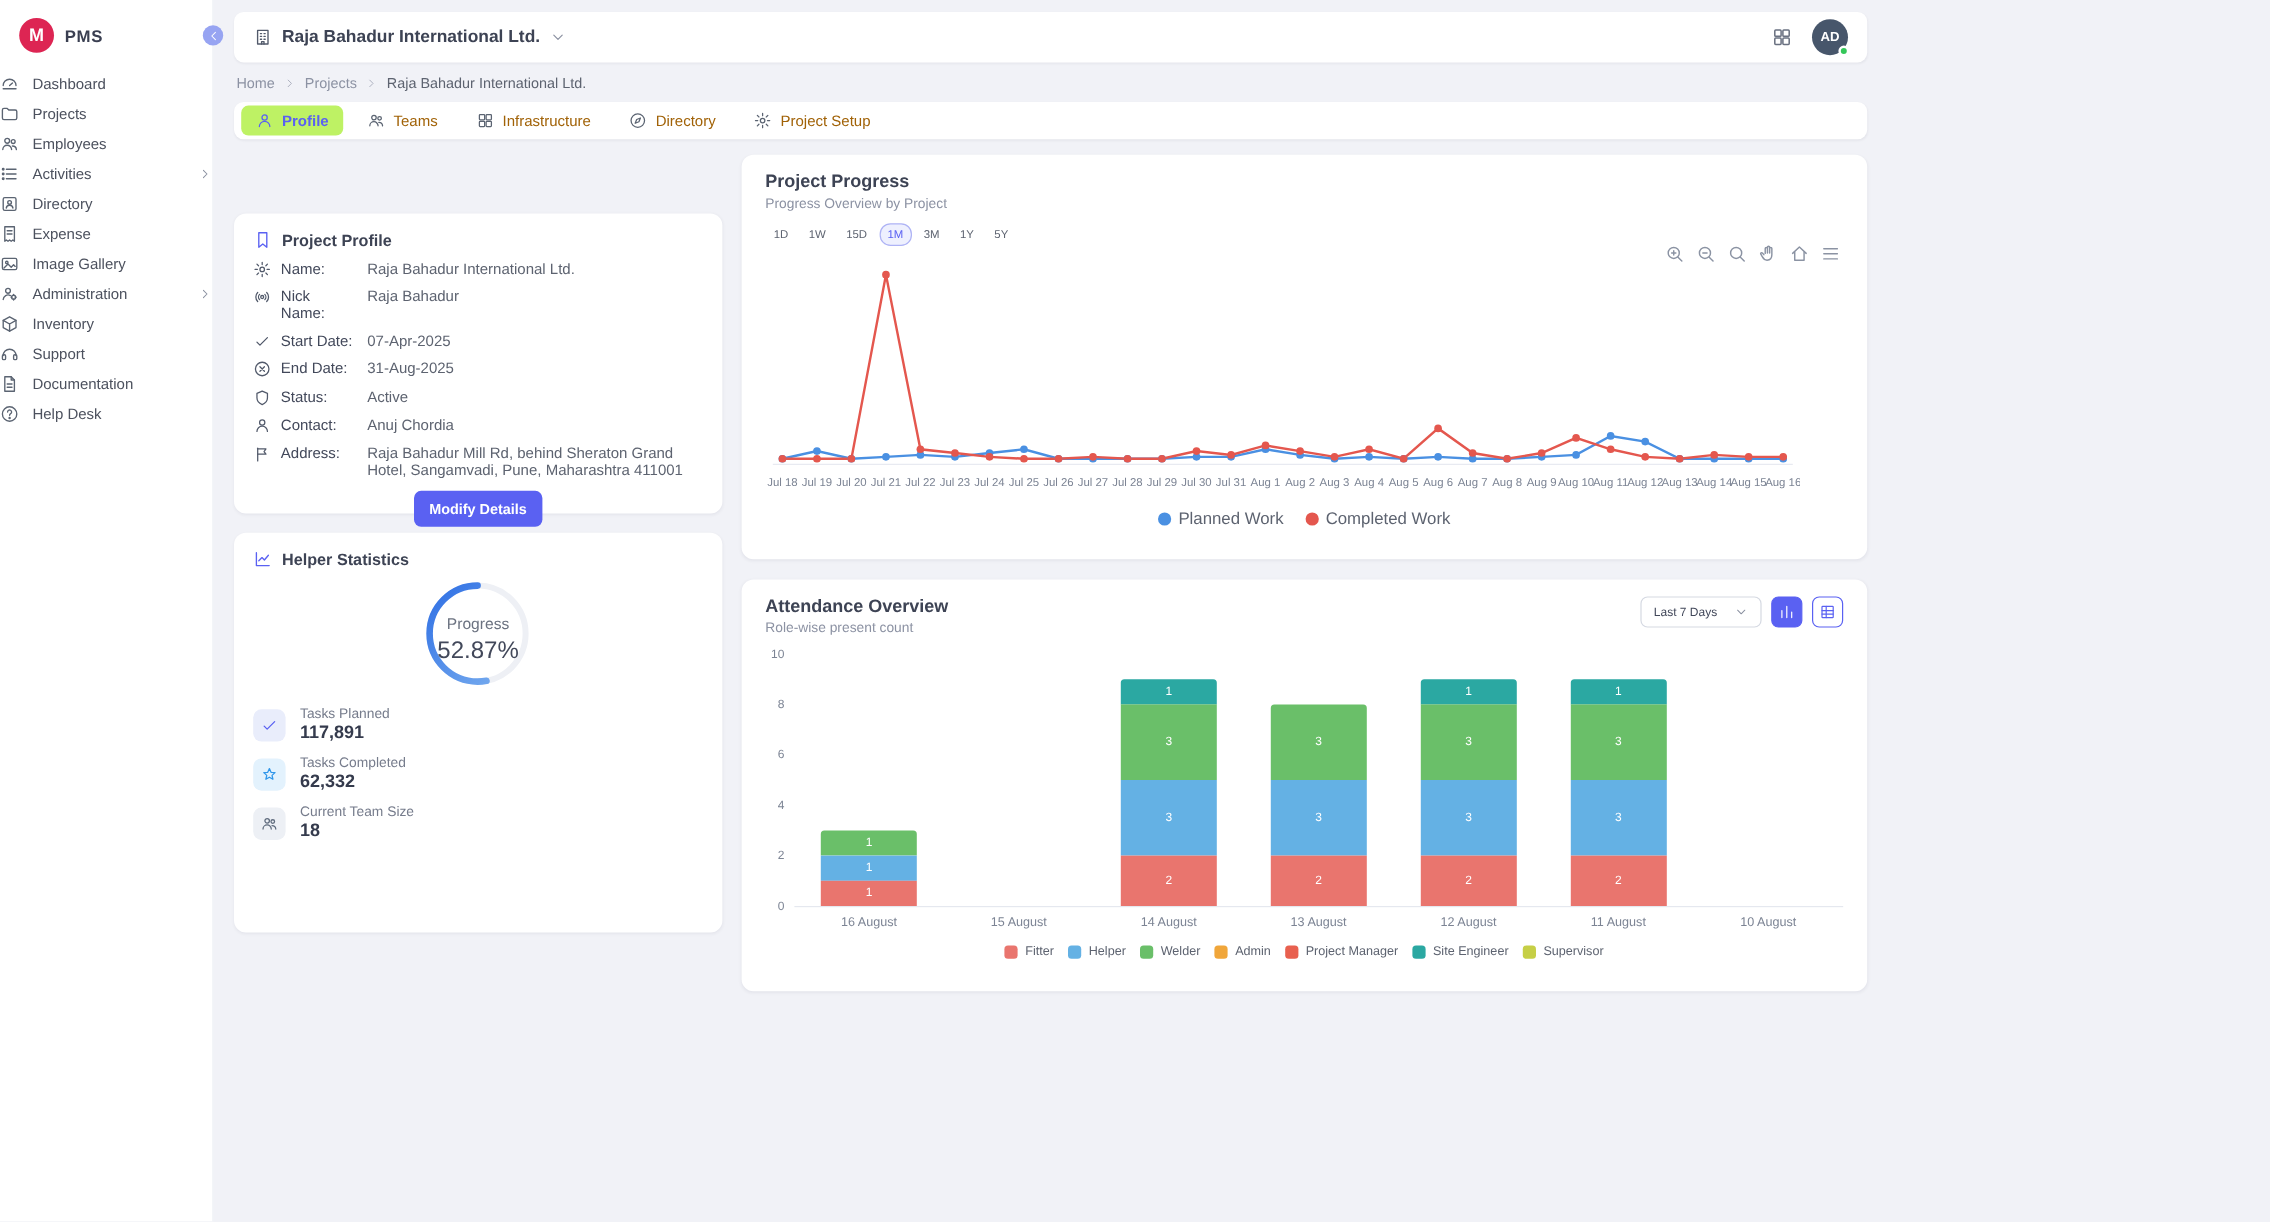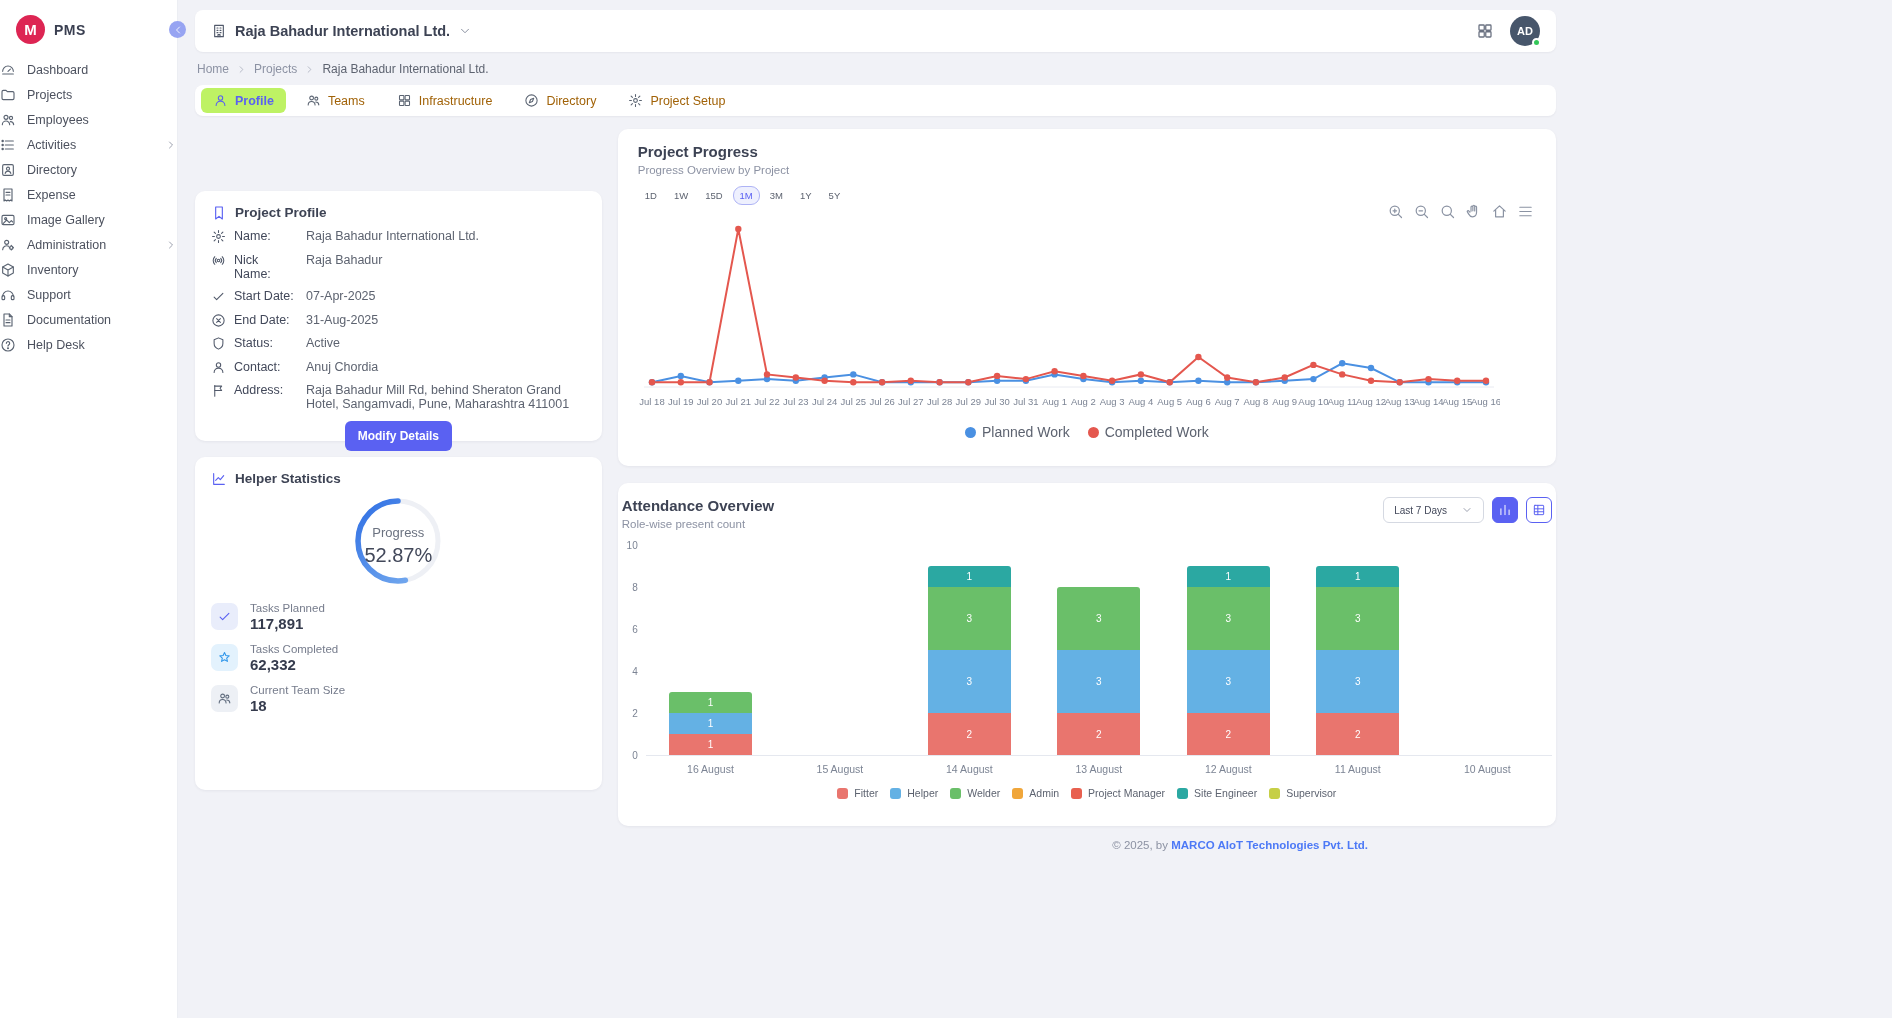--- a/index.html
+++ b/index.html
@@ -61,21 +61,21 @@
 .chart-subtitle{font-size:11.5px;color:#8c92a3;margin-top:4px}
 .range-row{display:flex;align-items:center;gap:3px;margin-top:10px}
 .range-btn{font-size:9.5px;color:#5d6370;padding:3px 6px;border-radius:9px;border:1px solid transparent;cursor:pointer;background:none;font-family:inherit}
 .range-btn.active{color:#5a61f2;border-color:#aeb3f5;background:#eef0fe}
 .chart-toolbar{position:absolute;right:22px;top:74px;display:flex;gap:9px;align-items:center}
 .tool-btn{width:17px;height:17px;color:#8b93a3;cursor:pointer}
 #line-chart{display:block;margin-top:2px}
 .line-legend{display:flex;justify-content:center;gap:18px;margin-top:2px}
 .legend-item{display:flex;align-items:center;gap:6px;font-size:14px;color:#5d6370;cursor:pointer}
 .legend-dot{width:11px;height:11px;border-radius:50%}
-.attendance-card{height:343px;padding:14px 4px}
+.attendance-card{height:343px;padding:14px 20px}
 .att-header{display:flex;align-items:flex-start}
 .att-controls{margin-left:auto;display:flex;align-items:center;gap:8px}
 .select-box{display:flex;align-items:center;gap:14px;border:1px solid #d5d9e2;border-radius:6px;padding:6px 10px;font-size:10px;color:#42485a;cursor:pointer;background:#fff}
 .select-box .icn{color:#8a90a0}
 .toggle-btn{width:26px;height:26px;border-radius:6px;display:flex;align-items:center;justify-content:center;cursor:pointer;border:1px solid #5a61f2;background:#fff;color:#5a61f2}
 .toggle-btn.active{background:#5a61f2;color:#fff;border-color:#5a61f2}
 .bar-area{display:flex;margin-top:16px}
 .bar-yaxis{position:relative;width:24px;height:210px;flex:none}
 .ytick{position:absolute;right:8px;font-size:10px;color:#7c8494;line-height:10px}
 .bar-plot-wrap{flex:1}
@@ -778,20 +778,16 @@
                 <span class="legend-sq" style="background:#2ba8a2"></span>
                 <span>Site Engineer</span>
               </span>
               <span class="legend-item">
                 <span class="legend-sq" style="background:#c6cf46"></span>
                 <span>Supervisor</span>
               </span>
             </div>
         </section>
 
-        <div class="footer">
-          <span>© 2025, by</span>
-          <a class="footer-link">MARCO AIoT Technologies Pvt. Ltd.</a>
-        </div>
       </div>
     </div>
   </div>
 </main>
 
 </body></html>

